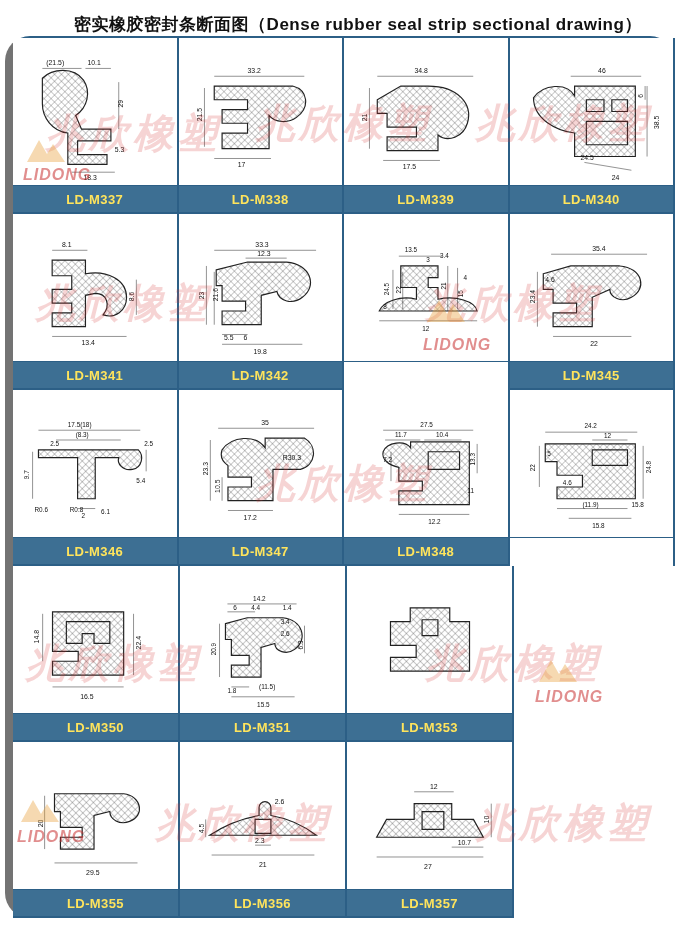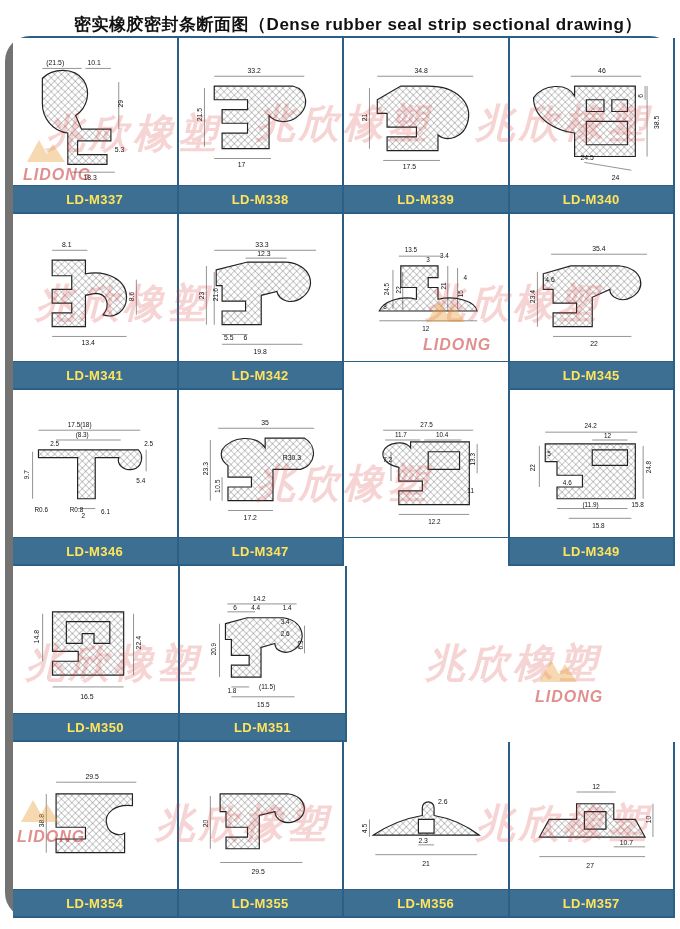--- a/index.html
+++ b/index.html
@@ -437,20 +437,21 @@
               <text x="78" y="37">27.5</text>
               <text x="52" y="47">11.7</text>
               <text x="94" y="47">10.4</text>
               <text x="40" y="72">7.2</text>
               <text x="134" y="76" transform="rotate(-90 134 76)">13.3</text>
               <text x="126" y="104">11</text>
               <text x="86" y="136">12.2</text>
             </g>
           </svg>
         </div>
+        <div class="label">LD-M348</div>
       </div>
 
       <div class="cell">
         <div class="fig">
           <svg viewBox="0 0 167 148">
             <defs>
               <pattern id="h349" width="5" height="5" patternTransform="rotate(45)" patternUnits="userSpaceOnUse">
                 <line x1="0" y1="0" x2="0" y2="5" stroke="#444" stroke-width="0.6"></line>
                 <line x1="0" y1="0" x2="5" y2="0" stroke="#444" stroke-width="0.6"></line>
               </pattern>
@@ -472,21 +473,20 @@
               <text x="38" y="66">5</text>
               <text x="26" y="82" transform="rotate(-90 26 82)">22</text>
               <text x="54" y="96">4.6</text>
               <text x="144" y="84" transform="rotate(-90 144 84)">24.8</text>
               <text x="74" y="118">(11.9)</text>
               <text x="84" y="140">15.8</text>
               <text x="124" y="118">15.8</text>
             </g>
           </svg>
         </div>
-        <div class="label">LD-M349</div>
       </div>
     </div>
 
     <div class="row">
       <div class="cell">
         <div class="fig">
           <svg viewBox="0 0 167 148">
             <defs>
               <pattern id="h350" width="5" height="5" patternTransform="rotate(45)" patternUnits="userSpaceOnUse">
                 <line x1="0" y1="0" x2="0" y2="5" stroke="#444" stroke-width="0.6"></line>
@@ -543,47 +543,39 @@
               <text x="48" y="128">1.8</text>
               <text x="80" y="124">(11.5)</text>
               <text x="78" y="142">15.5</text>
             </g>
           </svg>
         </div>
         <div class="label">LD-M351</div>
       </div>
 
 
+      <div class="cell">
+        <div class="fig">
+          <svg viewBox="0 0 167 148">
+            <defs>
+              <pattern id="h353" width="5" height="5" patternTransform="rotate(45)" patternUnits="userSpaceOnUse">
+                <line x1="0" y1="0" x2="0" y2="5" stroke="#444" stroke-width="0.6"></line>
+                <line x1="0" y1="0" x2="5" y2="0" stroke="#444" stroke-width="0.6"></line>
+              </pattern>
+            </defs>
+            <g stroke="#222" stroke-width="1.2" fill="url(#h353)">
+              <path d="M44 56 L64 56 L64 42 L104 42 L104 56 L124 56 L124 106 L44 106 L44 92 L70 92 L70 80 L44 80 Z M76 54 L92 54 L92 70 L76 70 Z"></path>
+            </g>
+          </svg>
+        </div>
+        <div class="label">LD-M353</div>
+      </div>
     </div>
 
     <div class="row">
-      <div class="cell">
-        <div class="fig">
-          <svg viewBox="0 0 167 148">
-            <defs>
-              <pattern id="h354" width="5" height="5" patternTransform="rotate(45)" patternUnits="userSpaceOnUse">
-                <line x1="0" y1="0" x2="0" y2="5" stroke="#444" stroke-width="0.6"></line>
-                <line x1="0" y1="0" x2="5" y2="0" stroke="#444" stroke-width="0.6"></line>
-              </pattern>
-            </defs>
-            <g stroke="#222" stroke-width="1.2" fill="url(#h354)">
-              <path d="M44 52 L122 52 L122 64 C104 62 92 72 96 84 C98 92 108 96 114 92 L114 112 L44 112 L44 98 L74 98 L74 86 L44 86 Z"></path>
-            </g>
-            <g stroke="#222" stroke-width="0.5" fill="none">
-              <line x1="44" y1="40" x2="126" y2="40"></line>
-              <line x1="34" y1="52" x2="34" y2="112"></line>
-            </g>
-            <g font-size="7" fill="#111">
-              <text x="74" y="37">29.5</text>
-              <text x="32" y="86" transform="rotate(-90 32 86)">38.8</text>
-            </g>
-          </svg>
-        </div>
-        <div class="label">LD-M354</div>
-      </div>
 
       <div class="cell">
         <div class="fig">
           <svg viewBox="0 0 167 148">
             <defs>
               <pattern id="h355" width="5" height="5" patternTransform="rotate(45)" patternUnits="userSpaceOnUse">
                 <line x1="0" y1="0" x2="0" y2="5" stroke="#444" stroke-width="0.6"></line>
                 <line x1="0" y1="0" x2="5" y2="0" stroke="#444" stroke-width="0.6"></line>
               </pattern>
             </defs>

